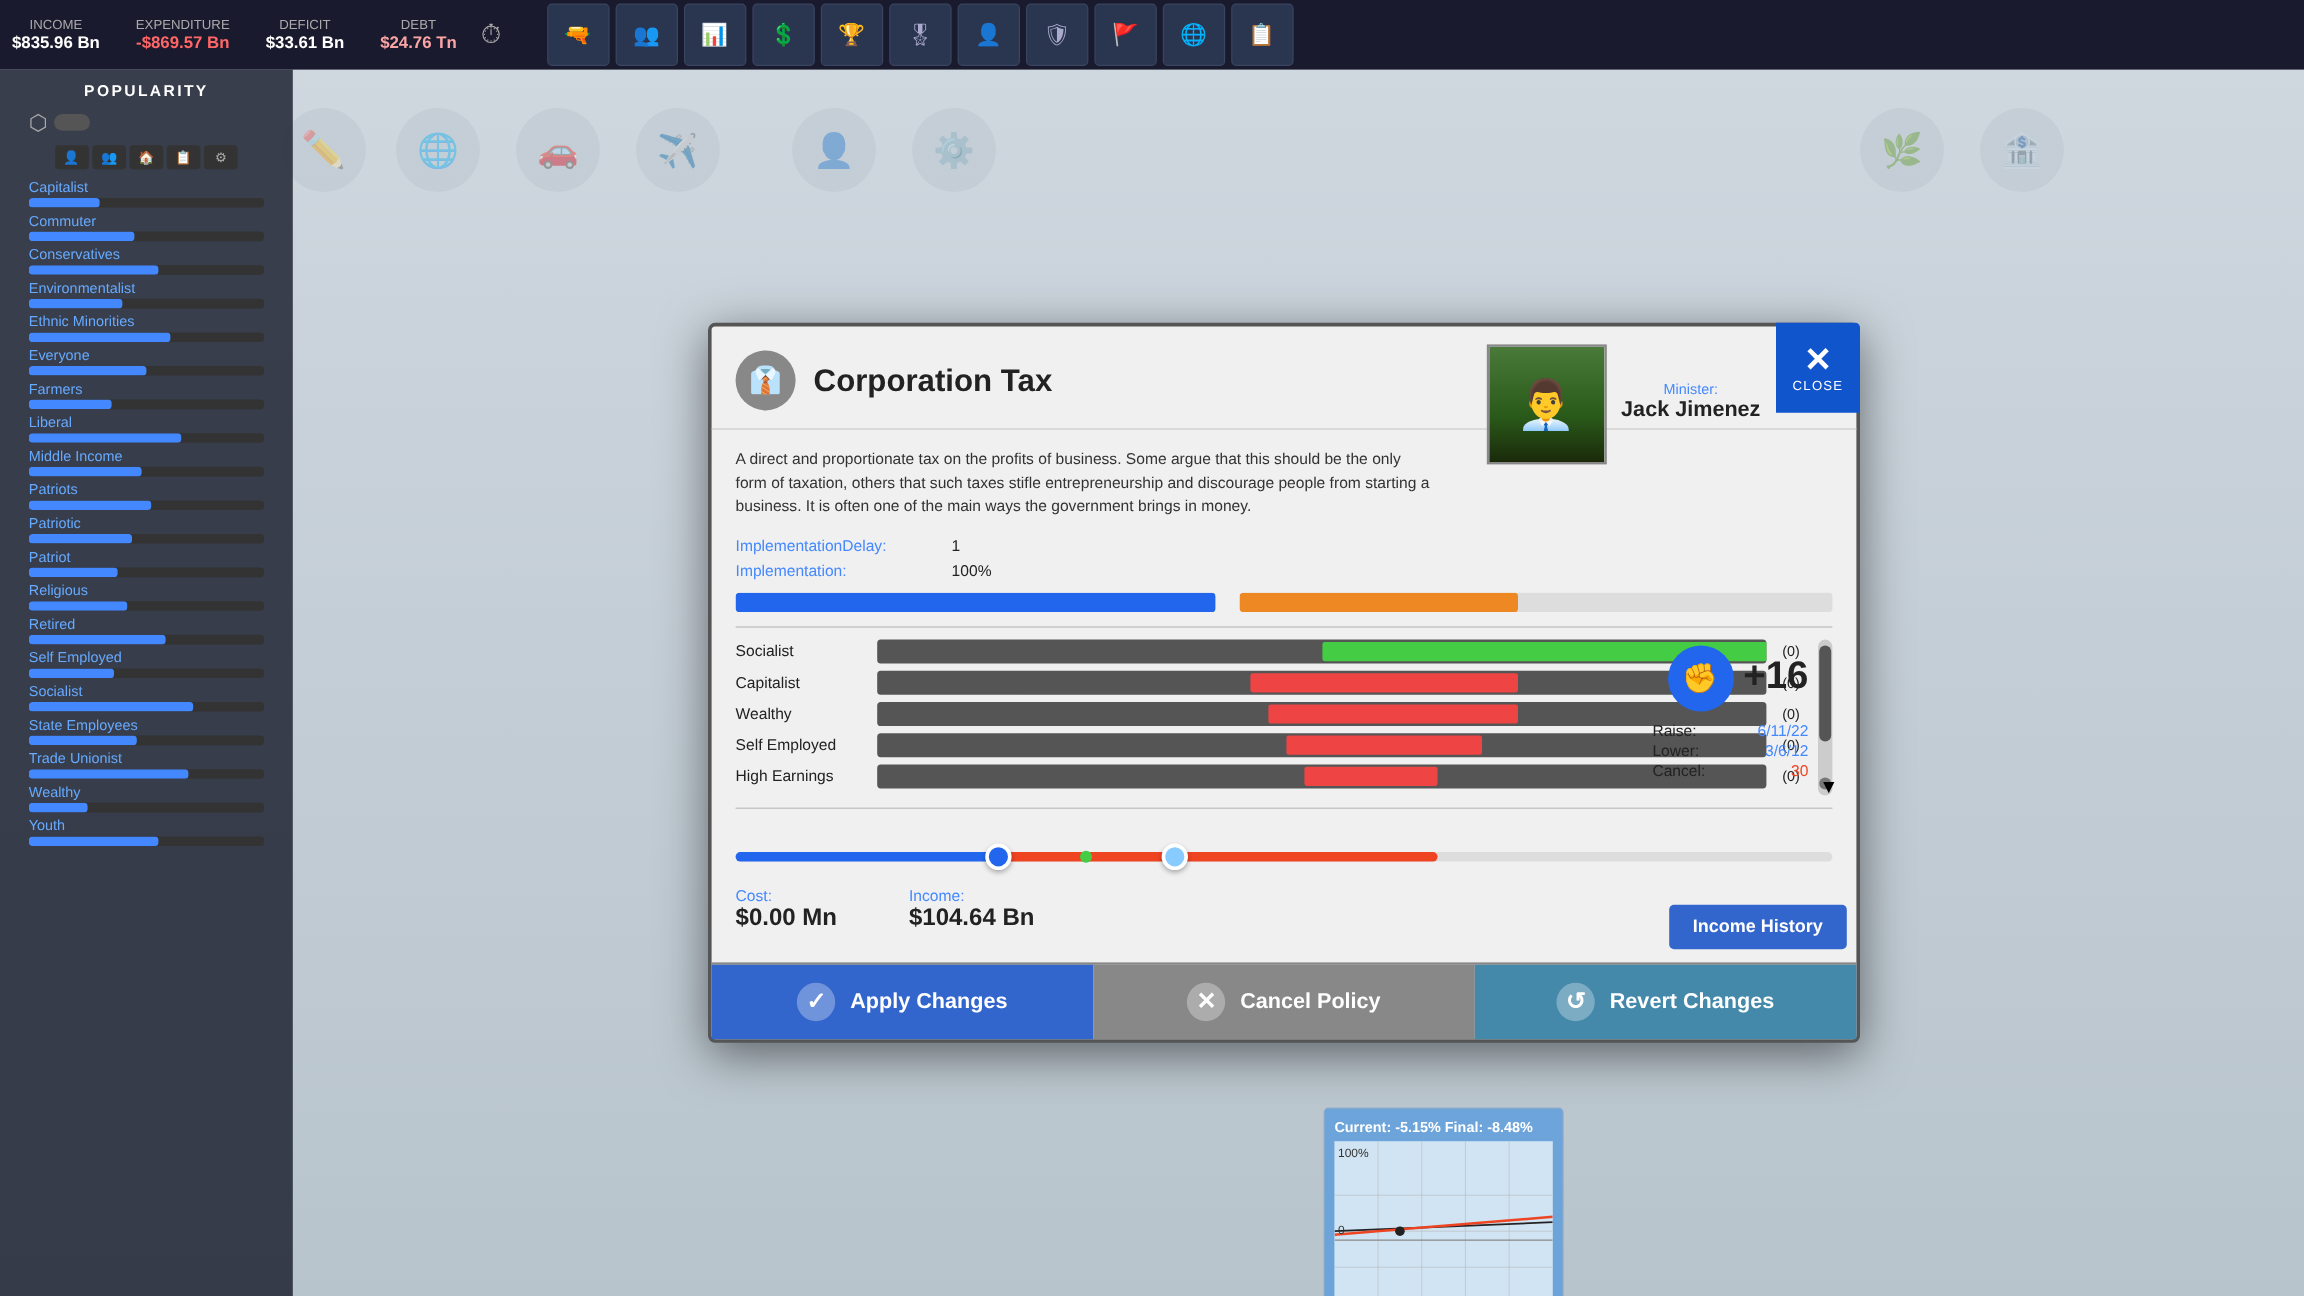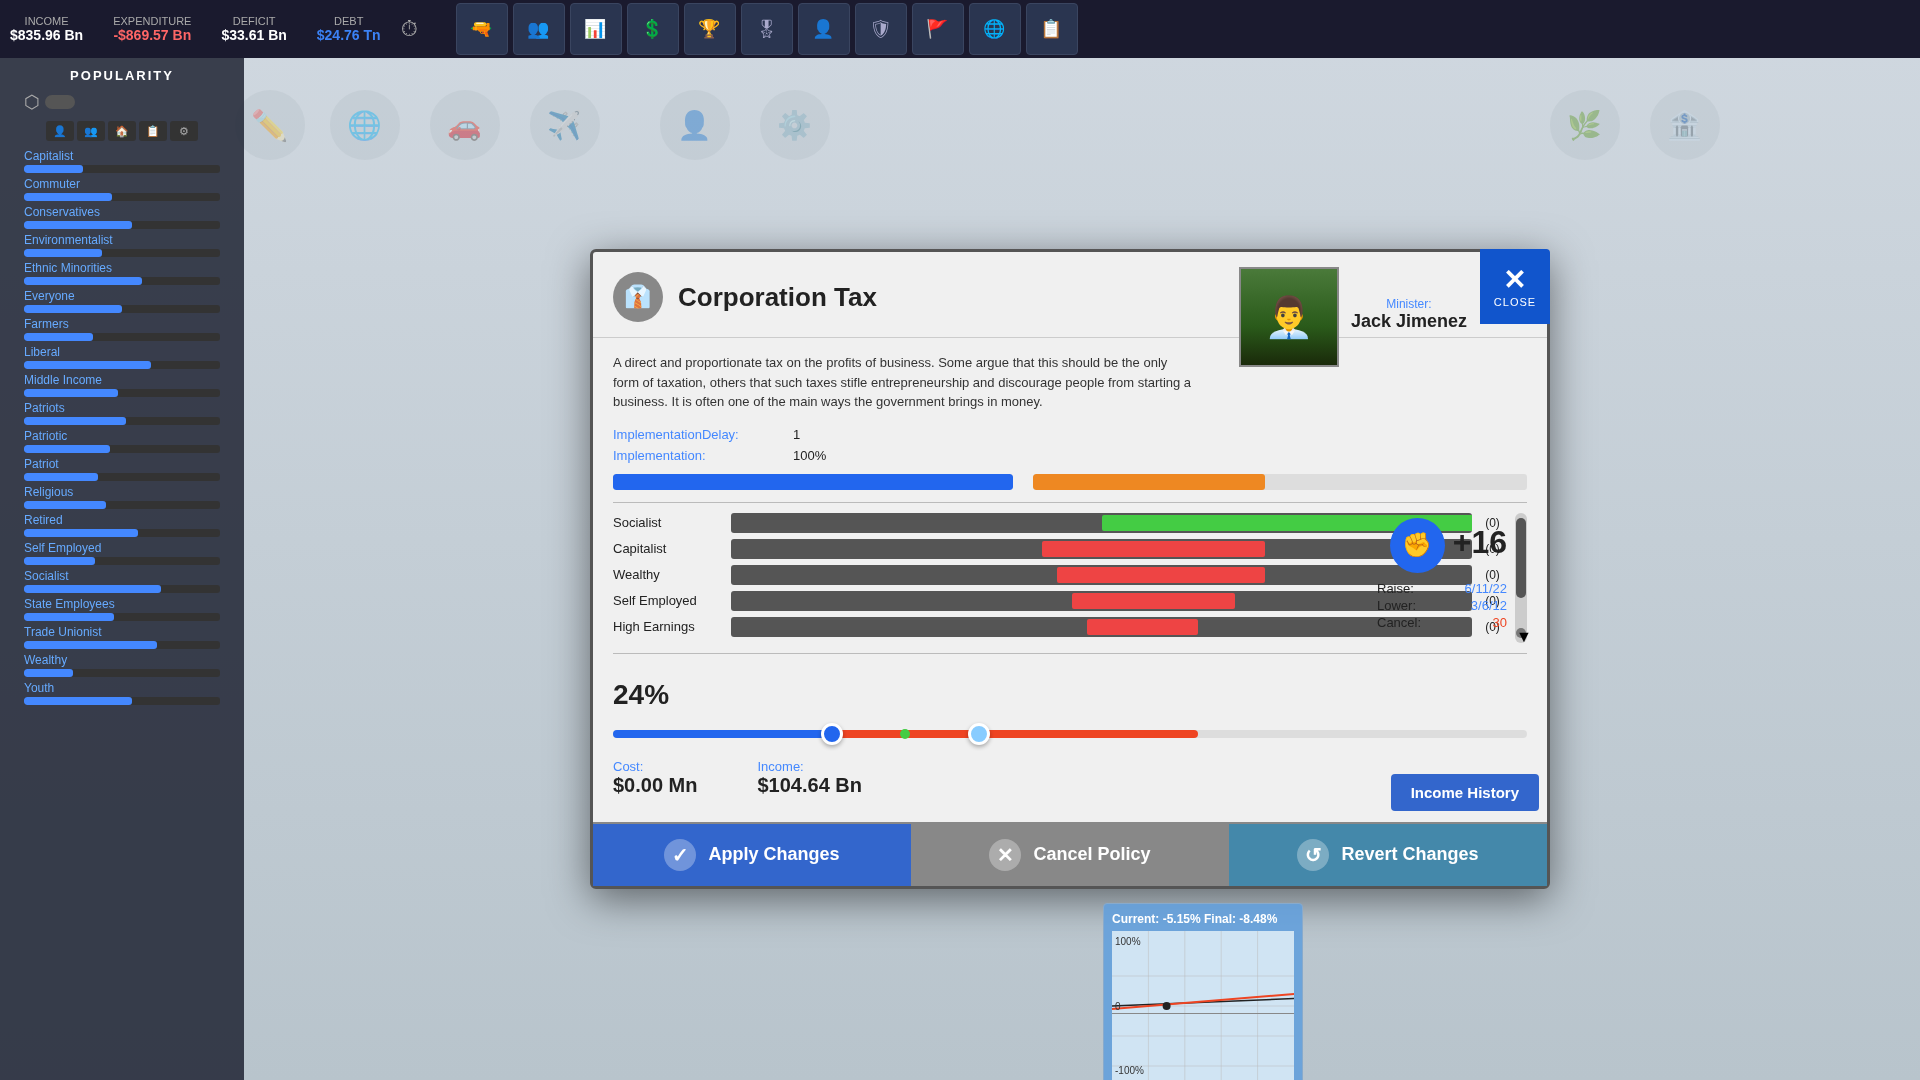--- a/index.html
+++ b/index.html
@@ -41,21 +41,21 @@
       color: #fff;
       font-size: 13px;
     }
     .stat-label {
       color: #aaa;
       font-size: 11px;
       text-transform: uppercase;
     }
     .stat-value { color: #fff; font-weight: bold; font-size: 14px; }
     .stat-value.negative { color: #ff6666; }
-    .stat-value.debt { color: #3b82f6; }
+    .stat-value.debt { color: #fca5a5; }
 
     .top-bar-progress {
       flex: 1;
       height: 8px;
       background: #333;
       border-radius: 4px;
       margin: 0 10px;
       position: relative;
     }
     .top-bar-progress-fill {
@@ -938,21 +938,20 @@
               <span class="rl-label">Cancel:</span>
               <span class="rl-value red">30</span>
             </div>
           </div>
         </div>
       </div>
 
       <hr class="divider">
 
       <div class="slider-section">
-        <div class="slider-percentage">24%</div>
         <div class="slider-track-container">
           <div class="slider-track">
             <div class="slider-fill-blue"></div>
             <div class="slider-fill-orange"></div>
           </div>
           <div class="slider-green-dot"></div>
           <div class="slider-handle-blue"></div>
           <div class="slider-handle-light"></div>
         </div>
 

